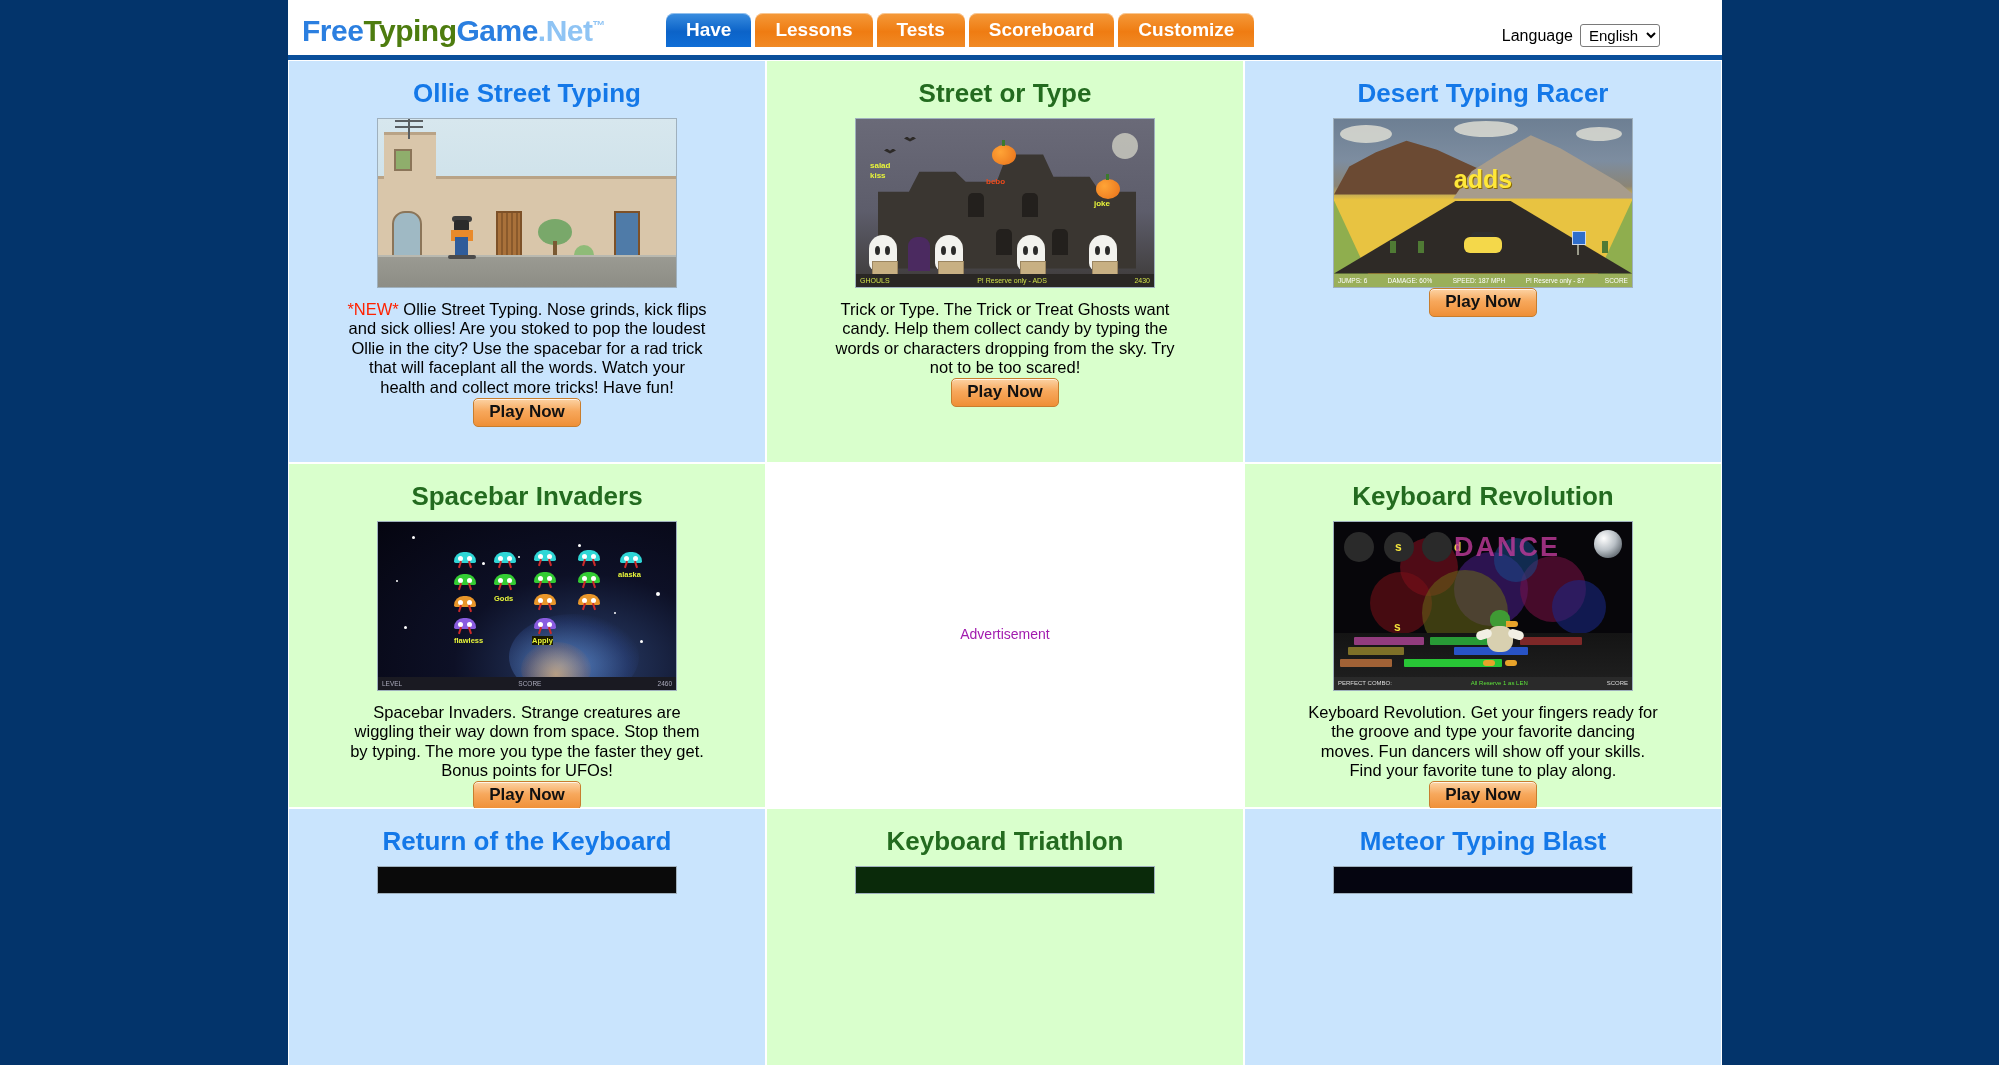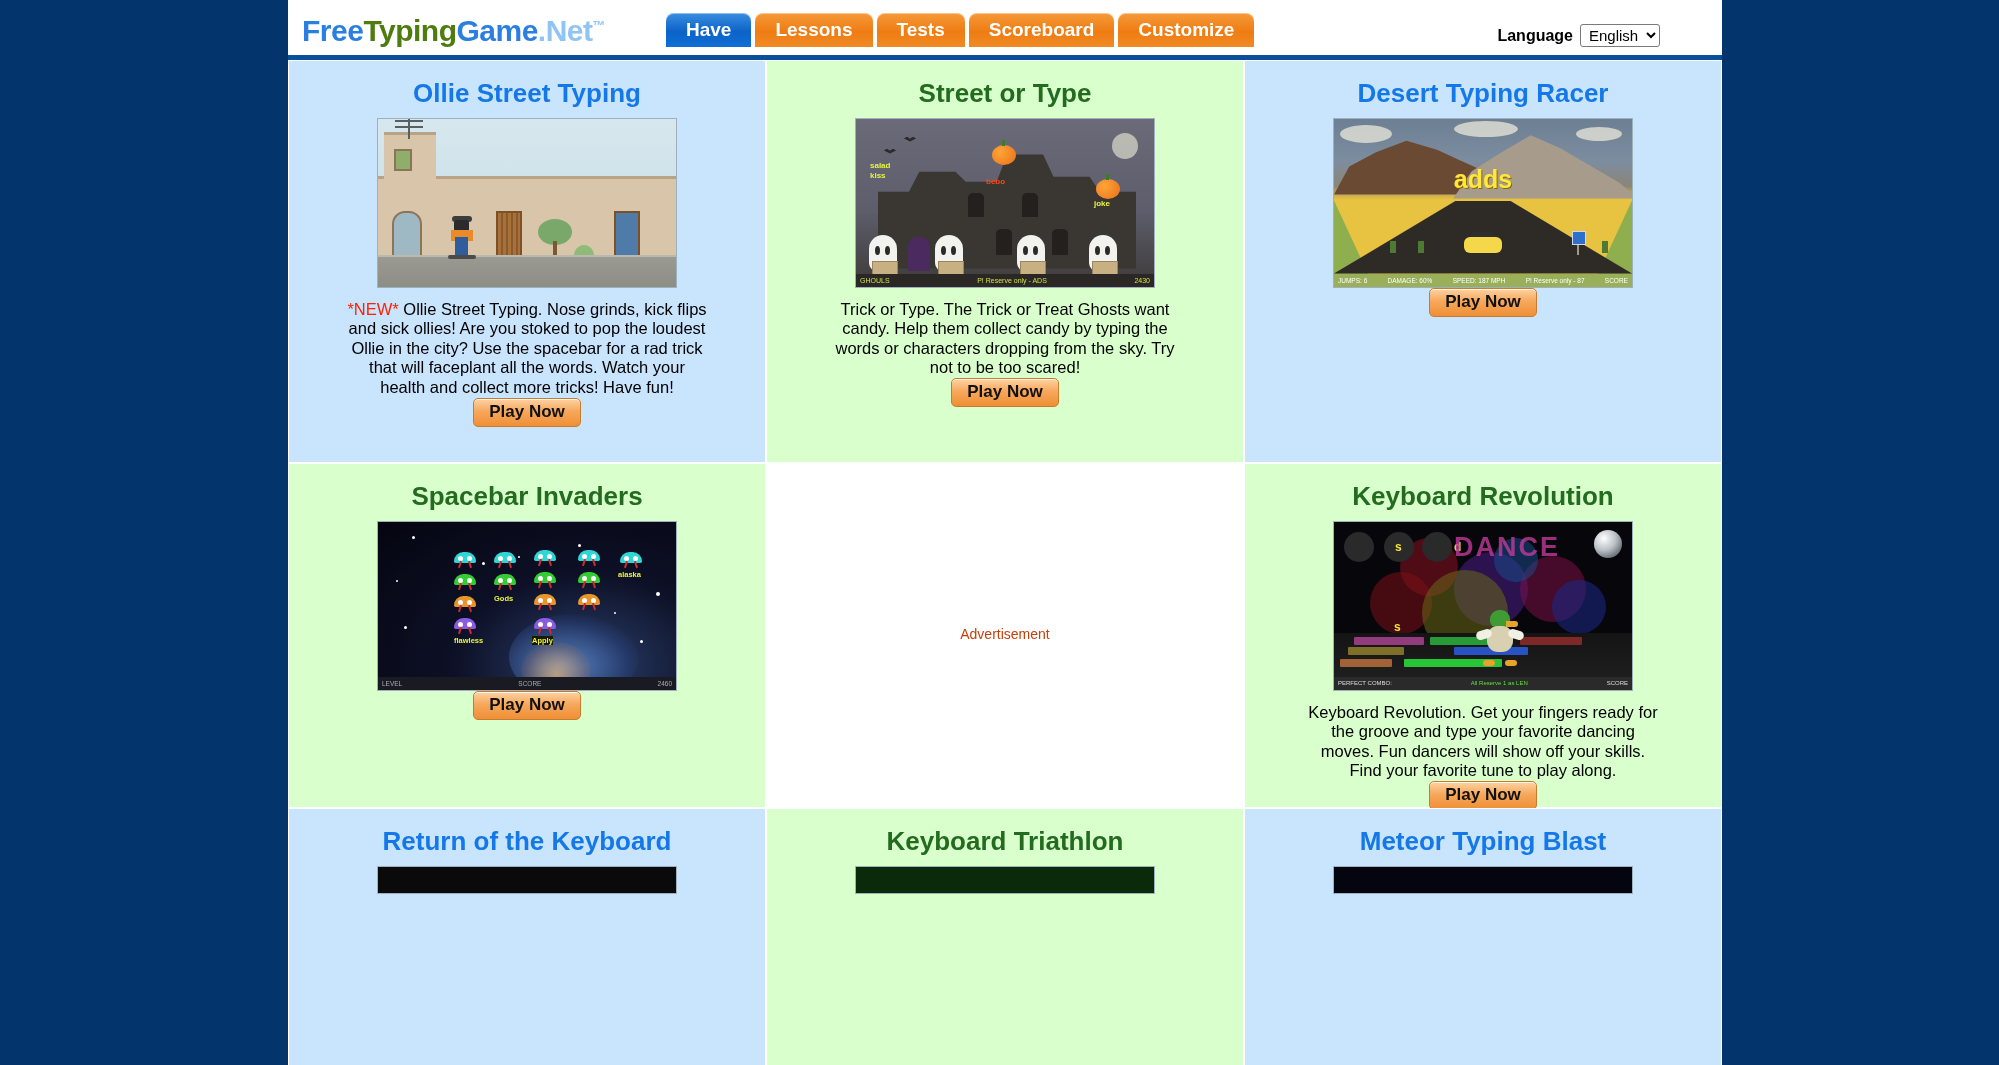--- a/index.html
+++ b/index.html
@@ -81,21 +81,21 @@
   .langbox {
     position: absolute;
     right: 62px;
     top: 24px;
     display: flex;
     align-items: center;
     gap: 7px;
   }
   .langlabel {
     font-size: 16px;
-    font-weight: bold;
+    font-weight: normal;
     color: #000;
   }
   .langselect {
     font-family: "Liberation Sans", sans-serif;
     font-size: 15px;
     padding: 1px 4px;
     border: 1px solid #7a7a7a;
     border-radius: 3px;
     background: #fff;
     color: #000;
@@ -160,21 +160,21 @@
     box-shadow: inset 0 1px 0 rgba(255,255,255,.75);
     font-family: "Liberation Sans", sans-serif;
     white-space: nowrap;
   }
   .adbox {
     display: flex;
     align-items: center;
     justify-content: center;
     height: 100%;
     font-size: 14px;
-    color: #c2410c;
+    color: #a21caf;
   }
 
   
   
   .art-ollie { background: linear-gradient(#d7e7ee 0%, #cfe2ea 40%, #c9dde6 55%, #c9dde6 100%); }
   .ollie-sky-b {
     position:absolute; bottom:52px; left:0; width:100%; height:56px;
     background:
       linear-gradient(to right,
         #b9ccd6 0 6%, transparent 6% 9%,
@@ -595,20 +595,21 @@
           <div class="sp-word" style="left:240px;top:48px;">alaska</div>
           <div class="sp-word" style="left:116px;top:72px;">Gods</div>
           <div class="sp-word" style="left:76px;top:114px;">flawless</div>
           <div class="sp-word" style="left:154px;top:114px;background:#1a1a00;">Apply</div>
           <div class="sp-bar">
             <span>LEVEL</span>
             <span>SCORE</span>
             <span>2460</span>
           </div>
         </div>
+        <div class="desc">Spacebar Invaders. Strange creatures are wiggling their way down from space. Stop them by typing. The more you type the faster they get. Bonus points for UFOs!</div>
         <button class="playbtn">Play Now</button>
       </div>
 
       <div class="cell white r2">
         <div class="adbox">Advertisement</div>
       </div>
 
       <div class="cell green r2">
         <div class="title tgreen">Keyboard Revolution</div>
         <div class="thumb art-kbr">

